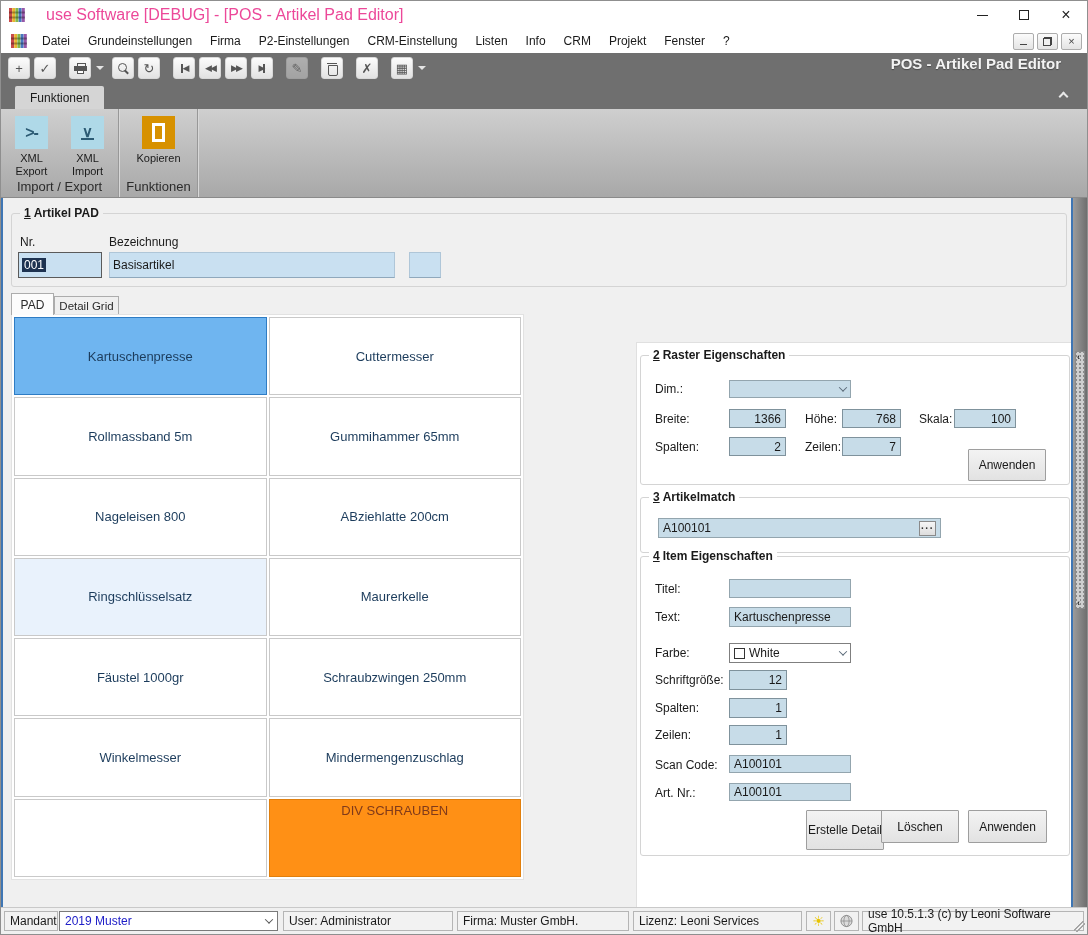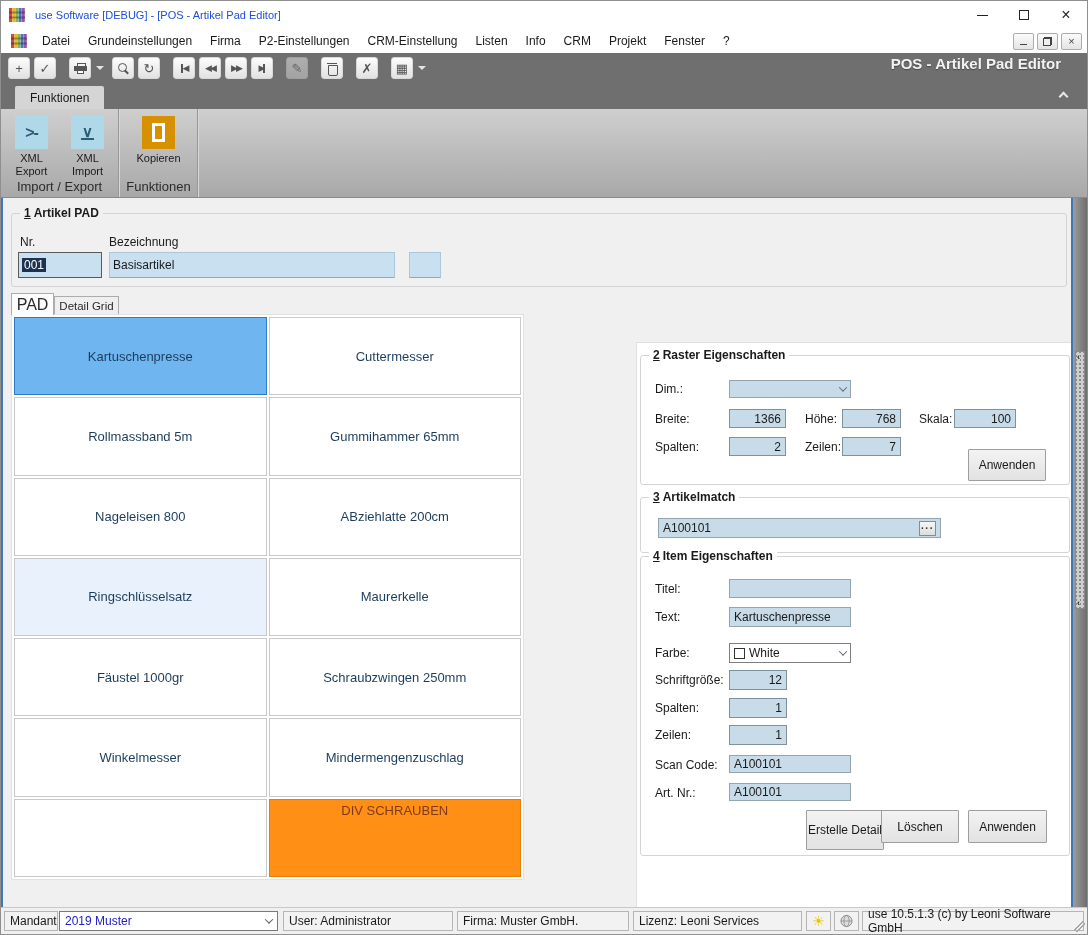--- a/index.html
+++ b/index.html
@@ -2,21 +2,21 @@
 <html><head>
 <meta charset="utf-8">
 <style>
   * { box-sizing: border-box; margin: 0; padding: 0; }
   body { font-family: "Liberation Sans", sans-serif; background:#444; }
   .window { position:relative; width:1088px; height:935px; background:#F0F0F0; border:1px solid #8F8F8F; overflow:hidden; font-family:"Liberation Sans",sans-serif; }
 
   
   .titlebar { position:absolute; top:0; left:0; right:0; height:28px; background:#FFFFFF; display:flex; align-items:center; }
   .app-icon { margin-left:8px; width:16px; height:16px; flex:none; }
-  .title-text { margin-left:10px; font-size:11px; color:#1d4ed8; white-space:nowrap; }
+  .title-text { margin-left:21px; font-size:16px; color:#ec4899; white-space:nowrap; }
   .win-controls { margin-left:auto; display:flex; height:100%; }
   .win-btn { width:42px; height:100%; display:flex; align-items:center; justify-content:center; color:#222; }
   .glyph-min { width:11px; height:1px; background:#222; }
   .glyph-max { width:10px; height:10px; border:1px solid #222; }
   .glyph-close { font-size:16px; line-height:1; color:#222; }
 
   
   .menubar { position:absolute; top:28px; left:0; right:0; height:24px; background:#FFFFFF; display:flex; align-items:center;text-align:right; }
   .menubar .app-icon { margin-left:10px; margin-right:6px; }
   .menu-item { padding:0 9px; font-size:12px; color:#1A1A1A; height:100%; display:flex; align-items:center; cursor:default; }
@@ -79,21 +79,21 @@
   .white .gb-title { background:#FFFFFF; }
 
   .flabel { position:absolute; font-size:12px; color:#1A1A1A; white-space:nowrap; }
 
   
   .fld { position:absolute; background:#C9E0F1; border:1px solid #AFC6D8; border-bottom-color:#8FA8BC; font-size:12px; color:#1A1A1A; display:flex; align-items:center; padding:12px 3px; }
   .fld-nr { border:1px solid #5A5A5A; background:#C9E0F1; }
   .sel-text { background:#1D3250; color:#FFFFFF; padding:0 2px; font-size:12px; }
 
   
-  .tab { position:absolute; font-size:16px; color:#2A2A2A; display:flex; align-items:center; justify-content:center; border:1px solid #ACACAC; border-bottom:none; }
+  .tab { position:absolute; font-size:12px; color:#2A2A2A; display:flex; align-items:center; justify-content:center; border:1px solid #ACACAC; border-bottom:none; }
   .tab-active { left:8px; top:292px; width:43px; height:22px; background:#FCFCFC; z-index:3; }
   .tab-inactive { left:51px; top:295px; width:65px; height:19px; background:#EFEFEF; font-size:11.5px; }
 
   
   .pad-container { position:absolute; left:8px; top:313px; width:513px; height:566px; background:#FFFFFF; border:1px solid #E2E2E2; display:grid; grid-template-columns:1fr 1fr; grid-template-rows:repeat(7,1fr); gap:2px; padding:2px; }
   .tile { border:1px solid #C9C9C9; background:#FFFFFF; display:flex; align-items:center; justify-content:center; font-size:13px; color:#1C3C5C; text-align:center; }
   .tile.selected { background:#6FB5F0; border:1px solid #2E7CC4; }
   .tile.highlighted { background:#E9F2FC; }
   .tile.orange { background:#FF9015; border-color:#E07F0D; align-items:flex-start; padding-top:3px; color:#803A1A; }
 

